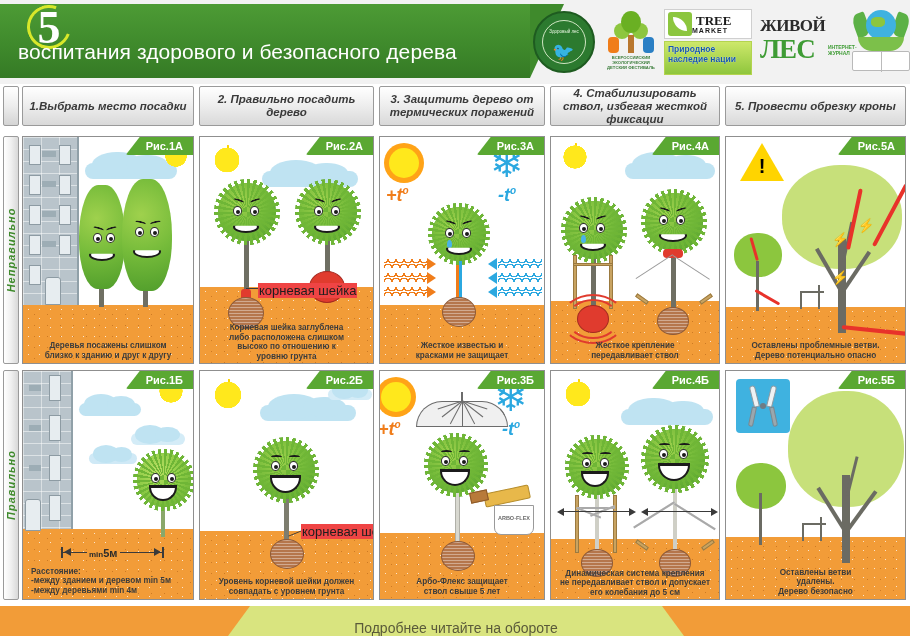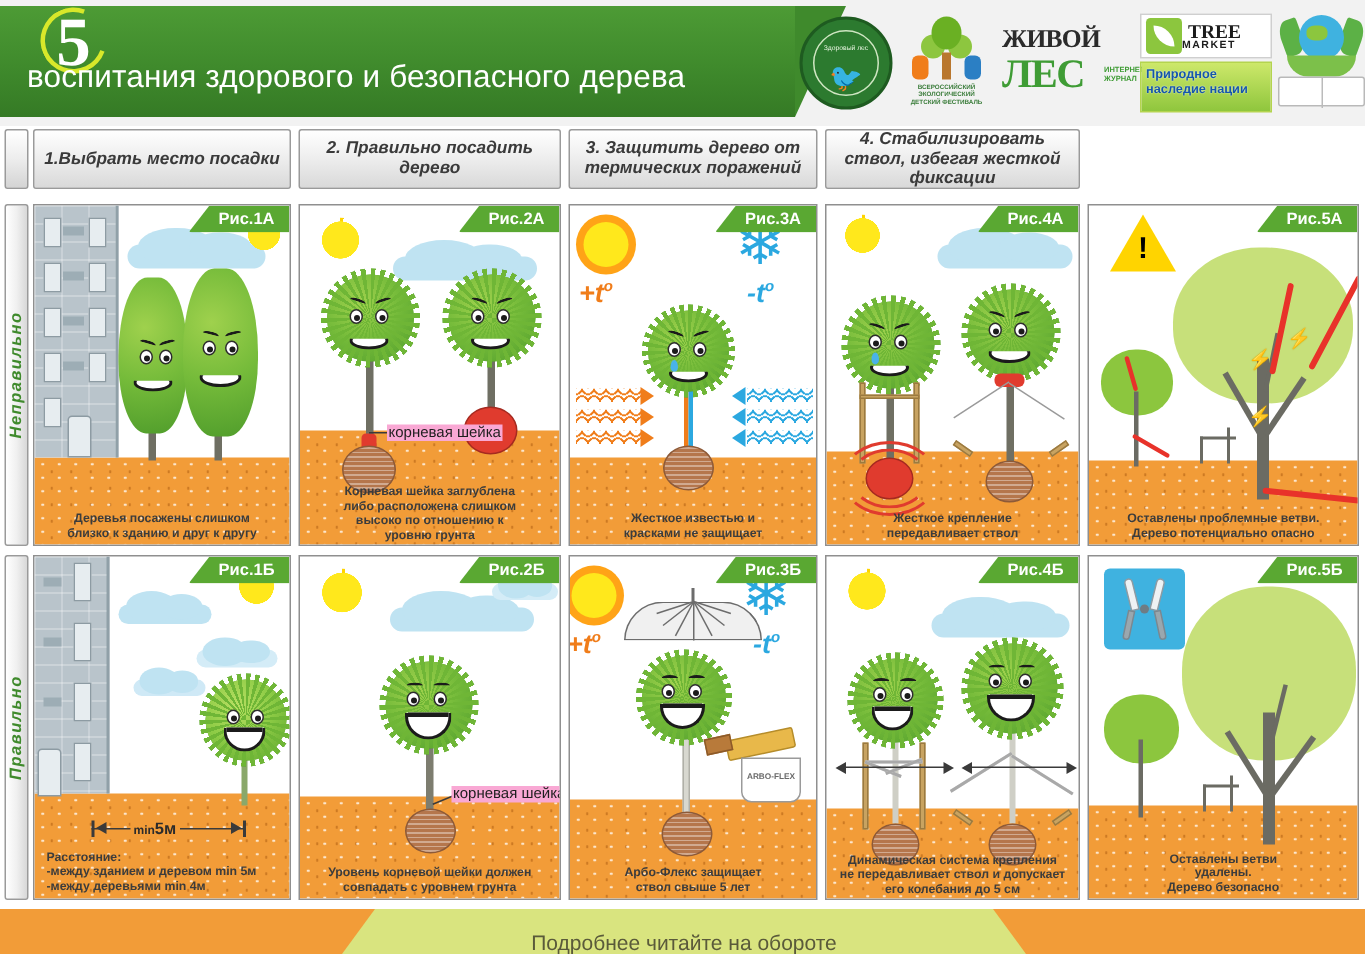--- a/index.html
+++ b/index.html
@@ -208,21 +208,21 @@
   .wireW{position:absolute;background:#d9d9d9;border:.6px solid #a9a9a9;transform-origin:0 0;}
   .ripple{position:absolute;border:2px solid #e03b2e;border-radius:50%;border-left-color:transparent;border-right-color:transparent;}
 
   .dimline{position:absolute;height:1.5px;background:#3a3a3a;}
   .dimcap{position:absolute;width:1.5px;height:11px;background:#3a3a3a;}
   .dimtxt{position:absolute;font-size:8px;font-weight:700;color:#2b2b2b;background:#f29c38;padding:0 2px;margin-top:16px;}
   .dimtxt b{font-size:11px;}
   .arrowK{position:absolute;width:0;height:0;border-top:4px solid transparent;border-bottom:4px solid transparent;}
 
   .leader{position:absolute;background:#3a3a3a;height:1px;}
-  .leadertxt{position:absolute;font-size:10px;color:#1e1e1e;white-space:nowrap;background:#f9a8d4;padding:0 1px;}
+  .leadertxt{position:absolute;font-size:13px;color:#1e1e1e;white-space:nowrap;background:#ef4444;padding:0 1px;}
 
   .bigtree{position:absolute;}
   .bigtree .bc{position:absolute;border-radius:48%;background:#c7e07a;}
   .bigtree .bt{position:absolute;background:#6b6b63;}
   .branch{position:absolute;background:#6b6b63;transform-origin:0 100%;}
   .redbr{position:absolute;background:#e8322a;transform-origin:0 100%;border-radius:2px;}
   .bolt{position:absolute;color:#ffd400;font-size:13px;font-weight:700;line-height:13px;text-shadow:0 0 1px #c99a00;}
   .bench{position:absolute;}
   .bench i{position:absolute;background:#6b6b63;}
 
@@ -275,43 +275,43 @@
       </div>
       <div class="logo" style="width:62px">
         <div class="fest">
           <div class="tree2"></div>
             <div class="tree3"></div>
             <div class="tree"></div>
           <div class="trunk"></div>
             <div class="kid1"></div>
             <div class="kid2"></div>
           <div class="cap">ВСЕРОССИЙСКИЙ ЭКОЛОГИЧЕСКИЙ ДЕТСКИЙ ФЕСТИВАЛЬ</div>
-        </div>
-      </div>
-      <div class="logo" style="width:96px">
-        <div class="zles">
-          <div class="w1">ЖИВОЙ</div>
-          <div class="w2">ЛЕС</div>
-          <div class="w3">ИНТЕРНЕТ-ЖУРНАЛ</div>
         </div>
       </div>
       <div class="logo" style="width:92px">
         <div class="tmk">
           <div class="top">
             <div class="leafbox"></div>
             <div>
               <div class="tname">TREE</div>
               <div class="tsub">MARKET</div>
             </div>
           </div>
           <div class="bot">
             <div class="bt">Природное наследие нации</div>
           </div>
         </div>
       </div>
+      <div class="logo" style="width:96px">
+        <div class="zles">
+          <div class="w1">ЖИВОЙ</div>
+          <div class="w2">ЛЕС</div>
+          <div class="w3">ИНТЕРНЕТ-ЖУРНАЛ</div>
+        </div>
+      </div>
       <div class="logo" style="width:60px">
         <div class="glb">
           <div class="lf1"></div>
             <div class="lf2"></div>
           <div class="earth"></div>
             <div class="hand"></div>
             <div class="book"></div>
         </div>
       </div>
     </div>
@@ -319,20 +319,22 @@
 
   <div class="colhdrs">
     <div class="colcorner"></div>
     <div class="colhdr" style="left:22px;width:172px">1.Выбрать место посадки</div>
     <div class="colhdr" style="left:199px;width:175px">2. Правильно
 посадить дерево</div>
     <div class="colhdr" style="left:379px;width:166px">3. Защитить дерево от
 термических поражений</div>
     <div class="colhdr" style="left:550px;width:170px">4. Стабилизировать ствол,
 избегая жесткой фиксации</div>
+    <div class="colhdr" style="left:725px;width:181px">5. Провести
+обрезку кроны</div>
   </div>
 
   <div class="sidelab" style="top:136px;height:228px">
     <span>Неправильно</span>
   </div>
   <div class="sidelab" style="top:370px;height:230px">
     <span>Правильно</span>
   </div>
 
   <div class="panel" style="left:22px;top:136px;width:172px;height:228px">

